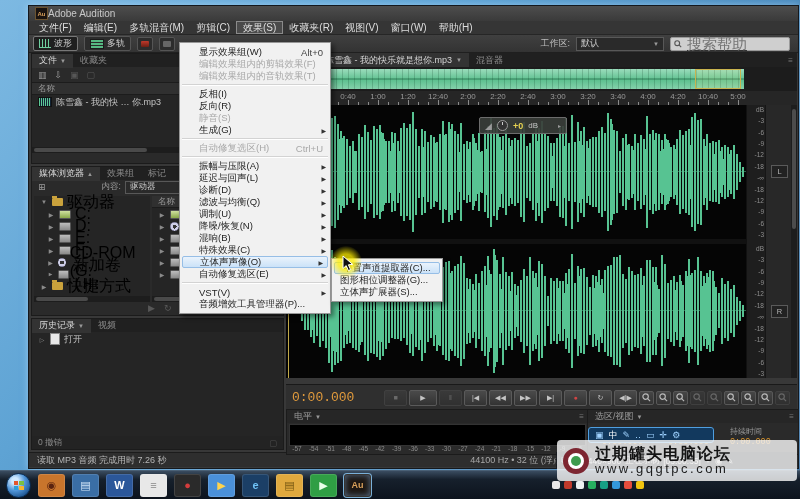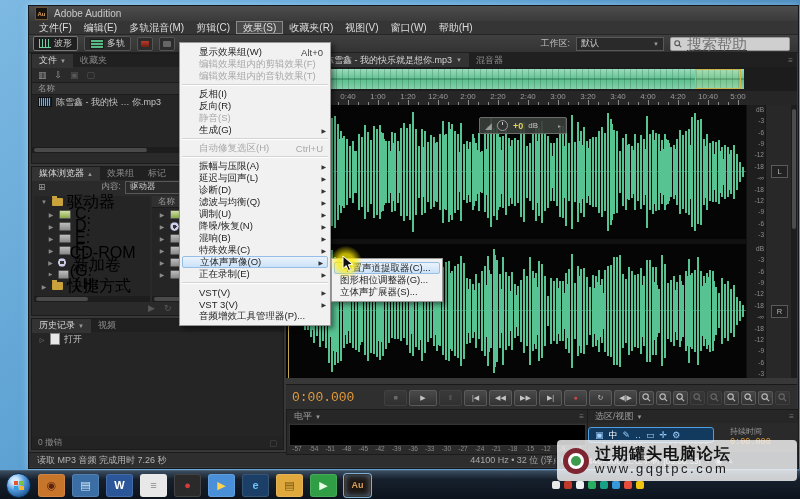--- a/index.html
+++ b/index.html
@@ -6,21 +6,21 @@
   body{
     width:800px;height:499px;overflow:hidden;position:relative;
     font-family:"Liberation Sans","DejaVu Sans",sans-serif;
     background:linear-gradient(135deg,#7db9e2 0%,#5ea3d4 35%,#417fb2 75%,#35699a 100%);
   }
   .abs{position:absolute;}
   
   .app{left:28px;top:5px;width:769px;height:462px;background:#383838;
        border:1px solid #14181d;box-shadow:0 0 7px rgba(190,225,255,.55);}
   .titlebar{left:0;top:0;width:100%;height:15px;background:linear-gradient(#4d4d4d,#3a3a3a);
-            display:flex;align-items:center;gap:6px;padding-left:6px;box-sizing:border-box;}
+            display:flex;align-items:center;gap:0;padding-left:6px;box-sizing:border-box;}
   .au-ico{width:11px;height:11px;background:#191310;border:1px solid #6b5330;color:#d9a05b;
           font-size:6px;display:flex;align-items:center;justify-content:center;font-weight:bold;}
   .title-txt{color:#c9c9c9;font-size:10px;}
   .menubar{left:0;top:15px;width:100%;height:14px;background:#353535;border-bottom:1px solid #262626;
            display:flex;align-items:center;padding-left:4px;box-sizing:border-box;}
   .mb-item{color:#dedede;font-size:10px;padding:0 6px;line-height:13px;}
   .mb-item.active{background:#4a4a4a;border:1px solid #8a8a8a;line-height:11px;}
   .toolbar{left:0;top:29px;width:100%;height:18px;background:linear-gradient(#404040,#333);
            border-bottom:1px solid #1f1f1f;display:flex;align-items:center;gap:6px;
            padding:0 4px;box-sizing:border-box;}
@@ -1100,30 +1100,26 @@
       </div>
       <div class="ctx-item">
         <span>特殊效果(C)</span>
         <span class="arr">▶</span>
       </div>
       <div class="ctx-item hl">
         <span>立体声声像(O)</span>
         <span class="arr">▶</span>
       </div>
       <div class="ctx-item">
-        <span>正在录制(E)</span>
+        <span>自动修复选区(E)</span>
         <span class="arr">▶</span>
       </div>
       <div class="ctx-sep"></div>
       <div class="ctx-item">
         <span>VST(V)</span>
-        <span class="arr">▶</span>
-      </div>
-      <div class="ctx-item">
-        <span>VST 3(V)</span>
         <span class="arr">▶</span>
       </div>
       <div class="ctx-item">
         <span>音频增效工具管理器(P)...</span>
       </div>
     </div>
 
   <div class="abs submenu">
       <div class="ctx-item hl" style="padding-left: 8px;">
         <span>中置声道提取器(C)...</span>

